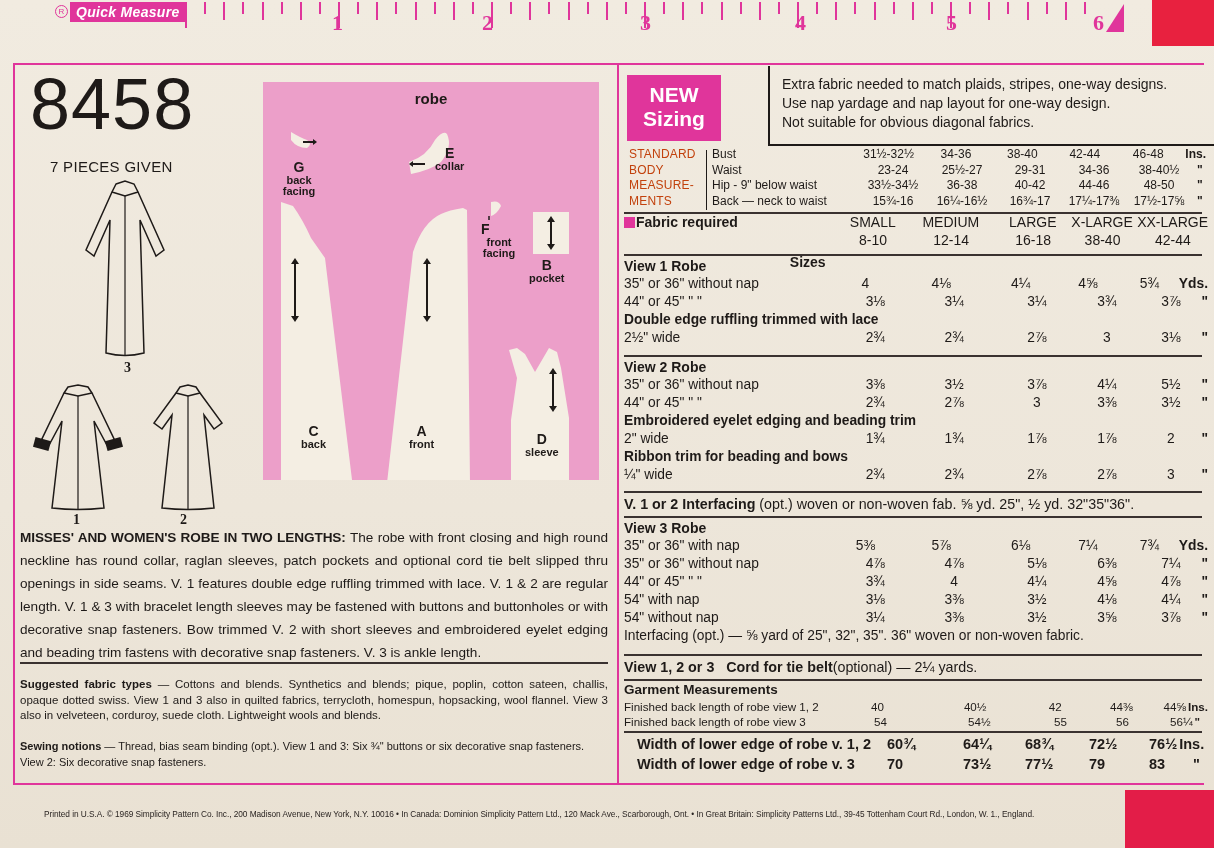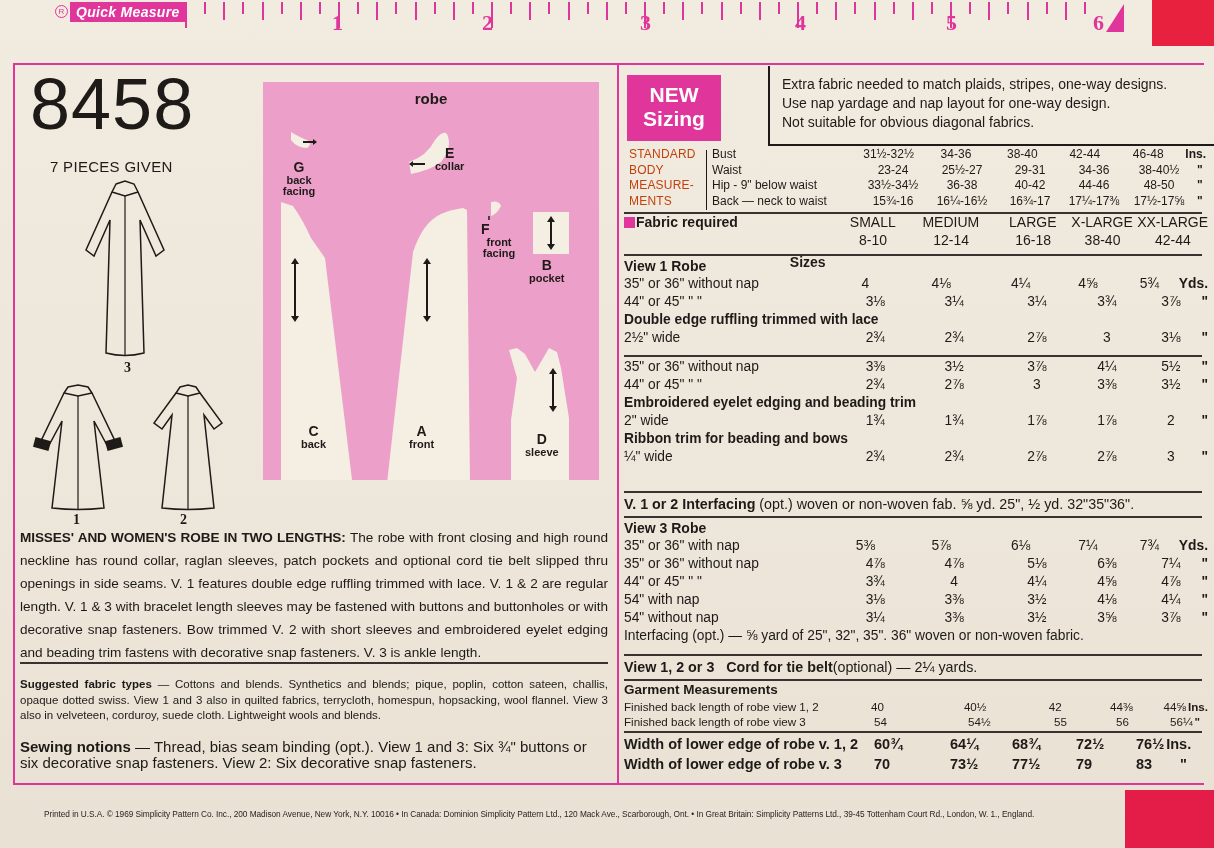--- a/index.html
+++ b/index.html
@@ -73,21 +73,21 @@
       font-family: "Liberation Sans", sans-serif;
     }
     .desc b { letter-spacing: -0.1px; }
     .hr { position: absolute; height: 2px; background: #3a3230; }
     .fabric-types {
       position: absolute; left: 20px; top: 677px; width: 588px;
       font-size: 11.5px; line-height: 15.5px; text-align: justify;
     }
     .notions {
       position: absolute; left: 20px; top: 739px; width: 588px;
-      font-size: 15px; line-height: 15.5px;
+      font-size: 11px; line-height: 15.5px;
     }
     .footer {
       position: absolute; left: 44px; top: 809px; font-size: 8.3px; white-space: nowrap;
       color: #2a2422; letter-spacing: -0.05px;
     }
 
     
     .new-sizing {
       position: absolute; left: 627px; top: 75px; width: 94px; height: 66px;
       background: #e0359b; color: #fff; font-weight: bold; font-size: 21px; line-height: 24px;
@@ -119,21 +119,21 @@
     .unit { padding-left: 2px; font-weight: bold; }
     .bold { font-weight: bold; }
     .sec-title { font-weight: bold; font-size: 14px; }
     .rule { position: absolute; left: 624px; width: 578px; height: 2px; background: #3a3230; }
     .pink-sq { display: inline-block; width: 11px; height: 11px; background: #e0359b; margin-right: 1px; vertical-align: -1px; }
     .hdr-sizes { position: absolute; left: 624px; top: 213px; width: 584px; font-size: 14px; line-height: 18px; }
     .gm { position: absolute; left: 624px; width: 584px; font-size: 11.6px; line-height: 15px; }
     .gm .row { height: 15px; }
     .gm .lab { width: 250px; }
     .wl { position: absolute; left: 624px; width: 584px; font-size: 14.5px; line-height: 20px; font-weight: bold; }
-    .wl .row { height: 20px; }
+    .wl .row { height: 20px; margin-left: 13px; }
     .wl .lab { width: 250px; }
   </style>
 </head>
 <body>
 
 <div class="paper"></div>
 
 <div class="ruler">
   <div class="qm-reg">R</div>
   <div class="qm-badge">Quick Measure</div>
@@ -424,20 +424,21 @@
     <span class="c c3">2⅞</span>
     <span class="c c4">3</span>
     <span class="c c5">3⅛</span>
     <span class="unit">"</span>
   </div>
 </div>
 
 <div class="rule" style="top:355px;"></div>
 
 <div class="rt" style="top:358px;">
+  <div class="row sec-title">View 2   Robe</div>
   <div class="row">
     <span class="lab">35" or 36" without nap</span>
     <span class="c c1">3⅜</span>
     <span class="c c2">3½</span>
     <span class="c c3">3⅞</span>
     <span class="c c4">4¼</span>
     <span class="c c5">5½</span>
     <span class="unit">"</span>
   </div>
   <div class="row">

